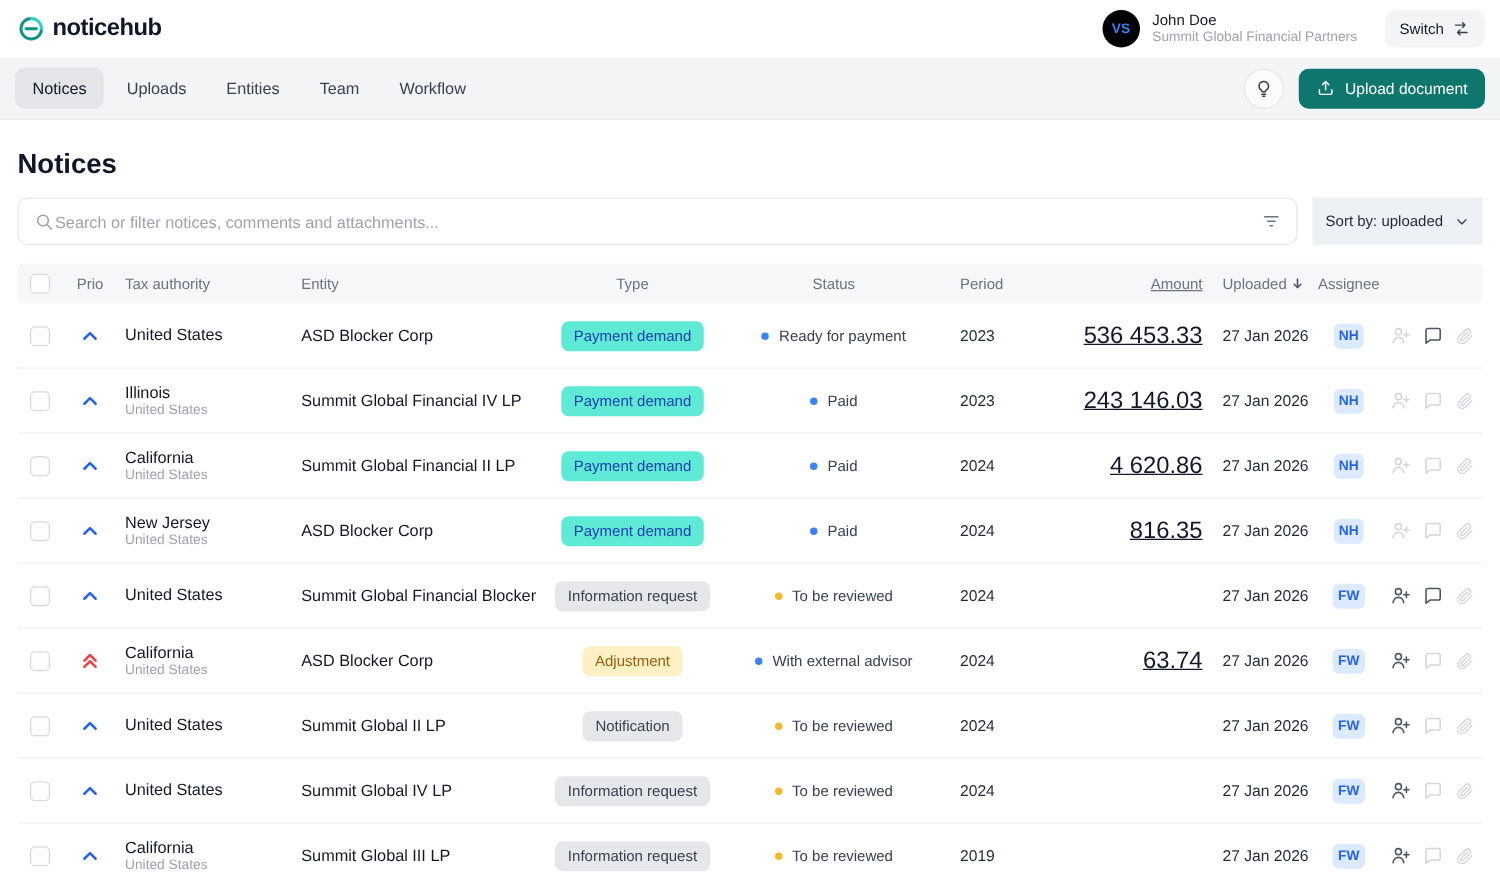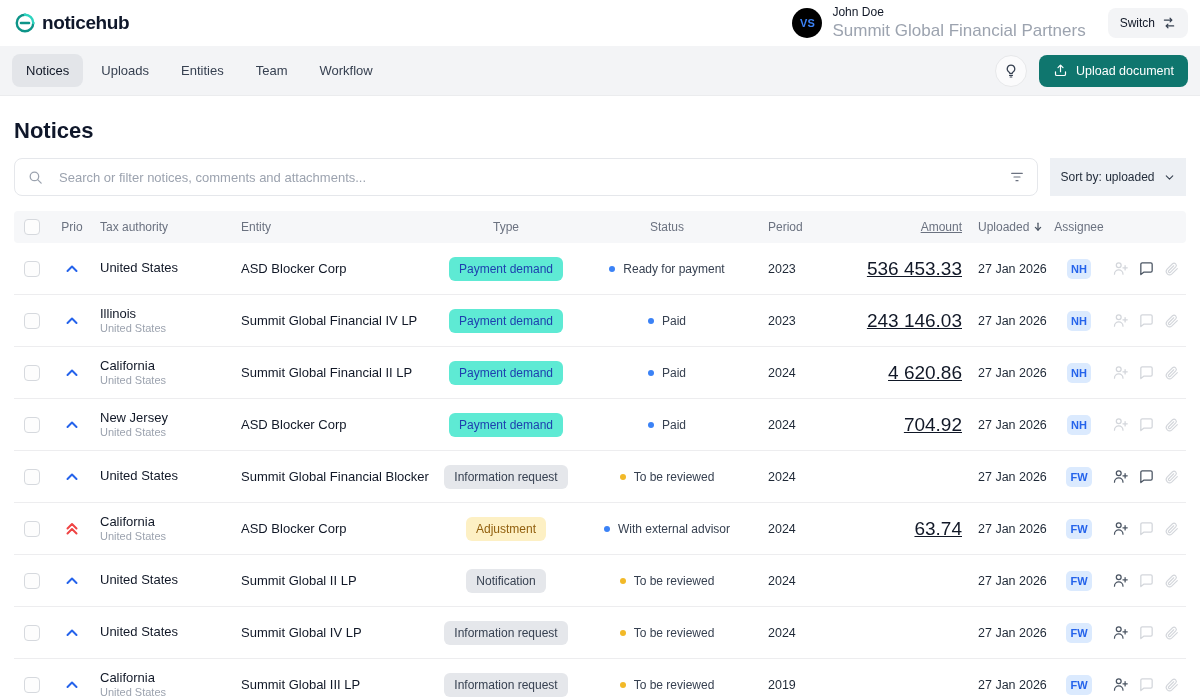--- a/index.html
+++ b/index.html
@@ -7,37 +7,37 @@
   body { font-family:"Liberation Sans", sans-serif; background:#ffffff; color:#111827; }
 
   
   .topbar { height:46px; background:#fff; display:flex; align-items:center; justify-content:space-between; padding:0 12px 0 14px; }
   .logo { display:flex; align-items:center; gap:6px; cursor:pointer; }
   .logo-text { font-size:19px; font-weight:bold; letter-spacing:-0.4px; color:#0f172a; }
   .user-area { display:flex; align-items:center; gap:10px; }
   .avatar { width:30px; height:30px; border-radius:50%; background:#000000; color:#3b82f6; font-size:11px; font-weight:bold; display:flex; align-items:center; justify-content:center; cursor:pointer; }
   .user-meta { display:flex; flex-direction:column; line-height:1.25; }
   .user-name { font-size:12px; color:#111827; }
-  .user-org { font-size:17px; color:#9ca3af; }
+  .user-org { font-size:11px; color:#9ca3af; }
   .switch-btn { margin-left:12px; display:flex; gap:7px; background:#f3f4f6; border:none; border-radius:8px; padding:8px 12px; font-size:12px; color:#111827; cursor:pointer; font-family:inherit; }
 
   
   .navbar { height:50px; background:#f3f4f6; border-bottom:1px solid #ebecee; display:flex; align-items:center; justify-content:space-between; padding:0 12px; }
   .tabs { display:flex; align-items:center; gap:4px; }
   .tab { background:transparent; border:none; padding:9px 14px; border-radius:8px; font-size:13px; color:#374151; cursor:pointer; font-family:inherit; }
   .tab.active { background:#e3e5e9; color:#111827; }
   .nav-right { display:flex; align-items:center; gap:12px; }
   .bulb-btn { width:32px; height:32px; border-radius:50%; background:#fbfbfc; border:1px solid #e7e8ea; display:flex; align-items:center; justify-content:center; cursor:pointer; color:#374151; }
   .upload-btn { height:32px; background:#0f766e; color:#fff; border:none; border-radius:8px; display:flex; align-items:center; gap:8px; padding:0 14px; font-size:12.5px; cursor:pointer; font-family:inherit; }
 
   
   .main { padding:0 14px; }
   .page-title { font-size:22px; font-weight:bold; color:#0f172a; margin:22px 0 14px 0; }
   .search-row { display:flex; gap:12px; margin-bottom:15px; }
-  .search-box { flex:1; height:38px; border:1px solid #e5e7eb; border-radius:8px; display:flex; align-items:center; gap:15px; padding:0 12px; background:#fff; }
+  .search-box { flex:1; height:38px; border:1px solid #e5e7eb; border-radius:8px; display:flex; align-items:center; gap:0; padding:0 12px; background:#fff; }
   .search-input { flex:1; border:none; outline:none; font-size:13px; color:#111827; font-family:inherit; background:transparent; }
   .search-input::placeholder { color:#9ca3af; }
   .filter-ic { color:#6b7280; cursor:pointer; display:flex; }
   .sort-btn { width:136px; height:38px; background:#edf0f4; border:none; border-radius:0; display:flex; align-items:center; justify-content:center; gap:8px; font-size:12px; color:#1f2937; cursor:pointer; font-family:inherit; }
 
   
   .thead, .trow { display:grid; grid-template-columns:38px 40px 143px 205px 132px 190px 64px 142px 84px 54px 1fr; align-items:center; }
   .thead { height:32px; background:#f6f7f9; border-radius:4px; font-size:12px; color:#6b7280; }
   .trow { height:52px; border-bottom:1px solid #ededef; font-size:13px; background:#fff; }
   .cell { display:flex; align-items:center; min-width:0; }
@@ -332,21 +332,21 @@
     </div>
     <div class="cell c-entity entity-name">ASD Blocker Corp</div>
     <div class="cell c-type">
           <span class="badge badge-blue">Payment demand</span>
         </div>
     <div class="cell c-status">
       <span class="dot dot-blue"></span>
       <span class="status-text">Paid</span>
     </div>
     <div class="cell c-period date-text">2024</div>
-    <div class="cell c-amount amount-text">704.92</div>
+    <div class="cell c-amount amount-text">816.35</div>
     <div class="cell c-uploaded date-text">27 Jan 2026</div>
     <div class="cell c-assignee">
           <span class="assignee-badge">NH</span>
         </div>
     <div class="cell c-actions">
       <svg class="act-ic ic-dim" width="17" height="17" viewBox="0 0 24 24" fill="none" stroke="currentColor" stroke-width="1.8" stroke-linecap="round" stroke-linejoin="round">
         <circle cx="9.5" cy="7.5" r="3.4"></circle>
         <path d="M3.5 20a6 6 0 0 1 12 0"></path>
         <path d="M18.5 8v6"></path>
             <path d="M15.5 11h6"></path>

